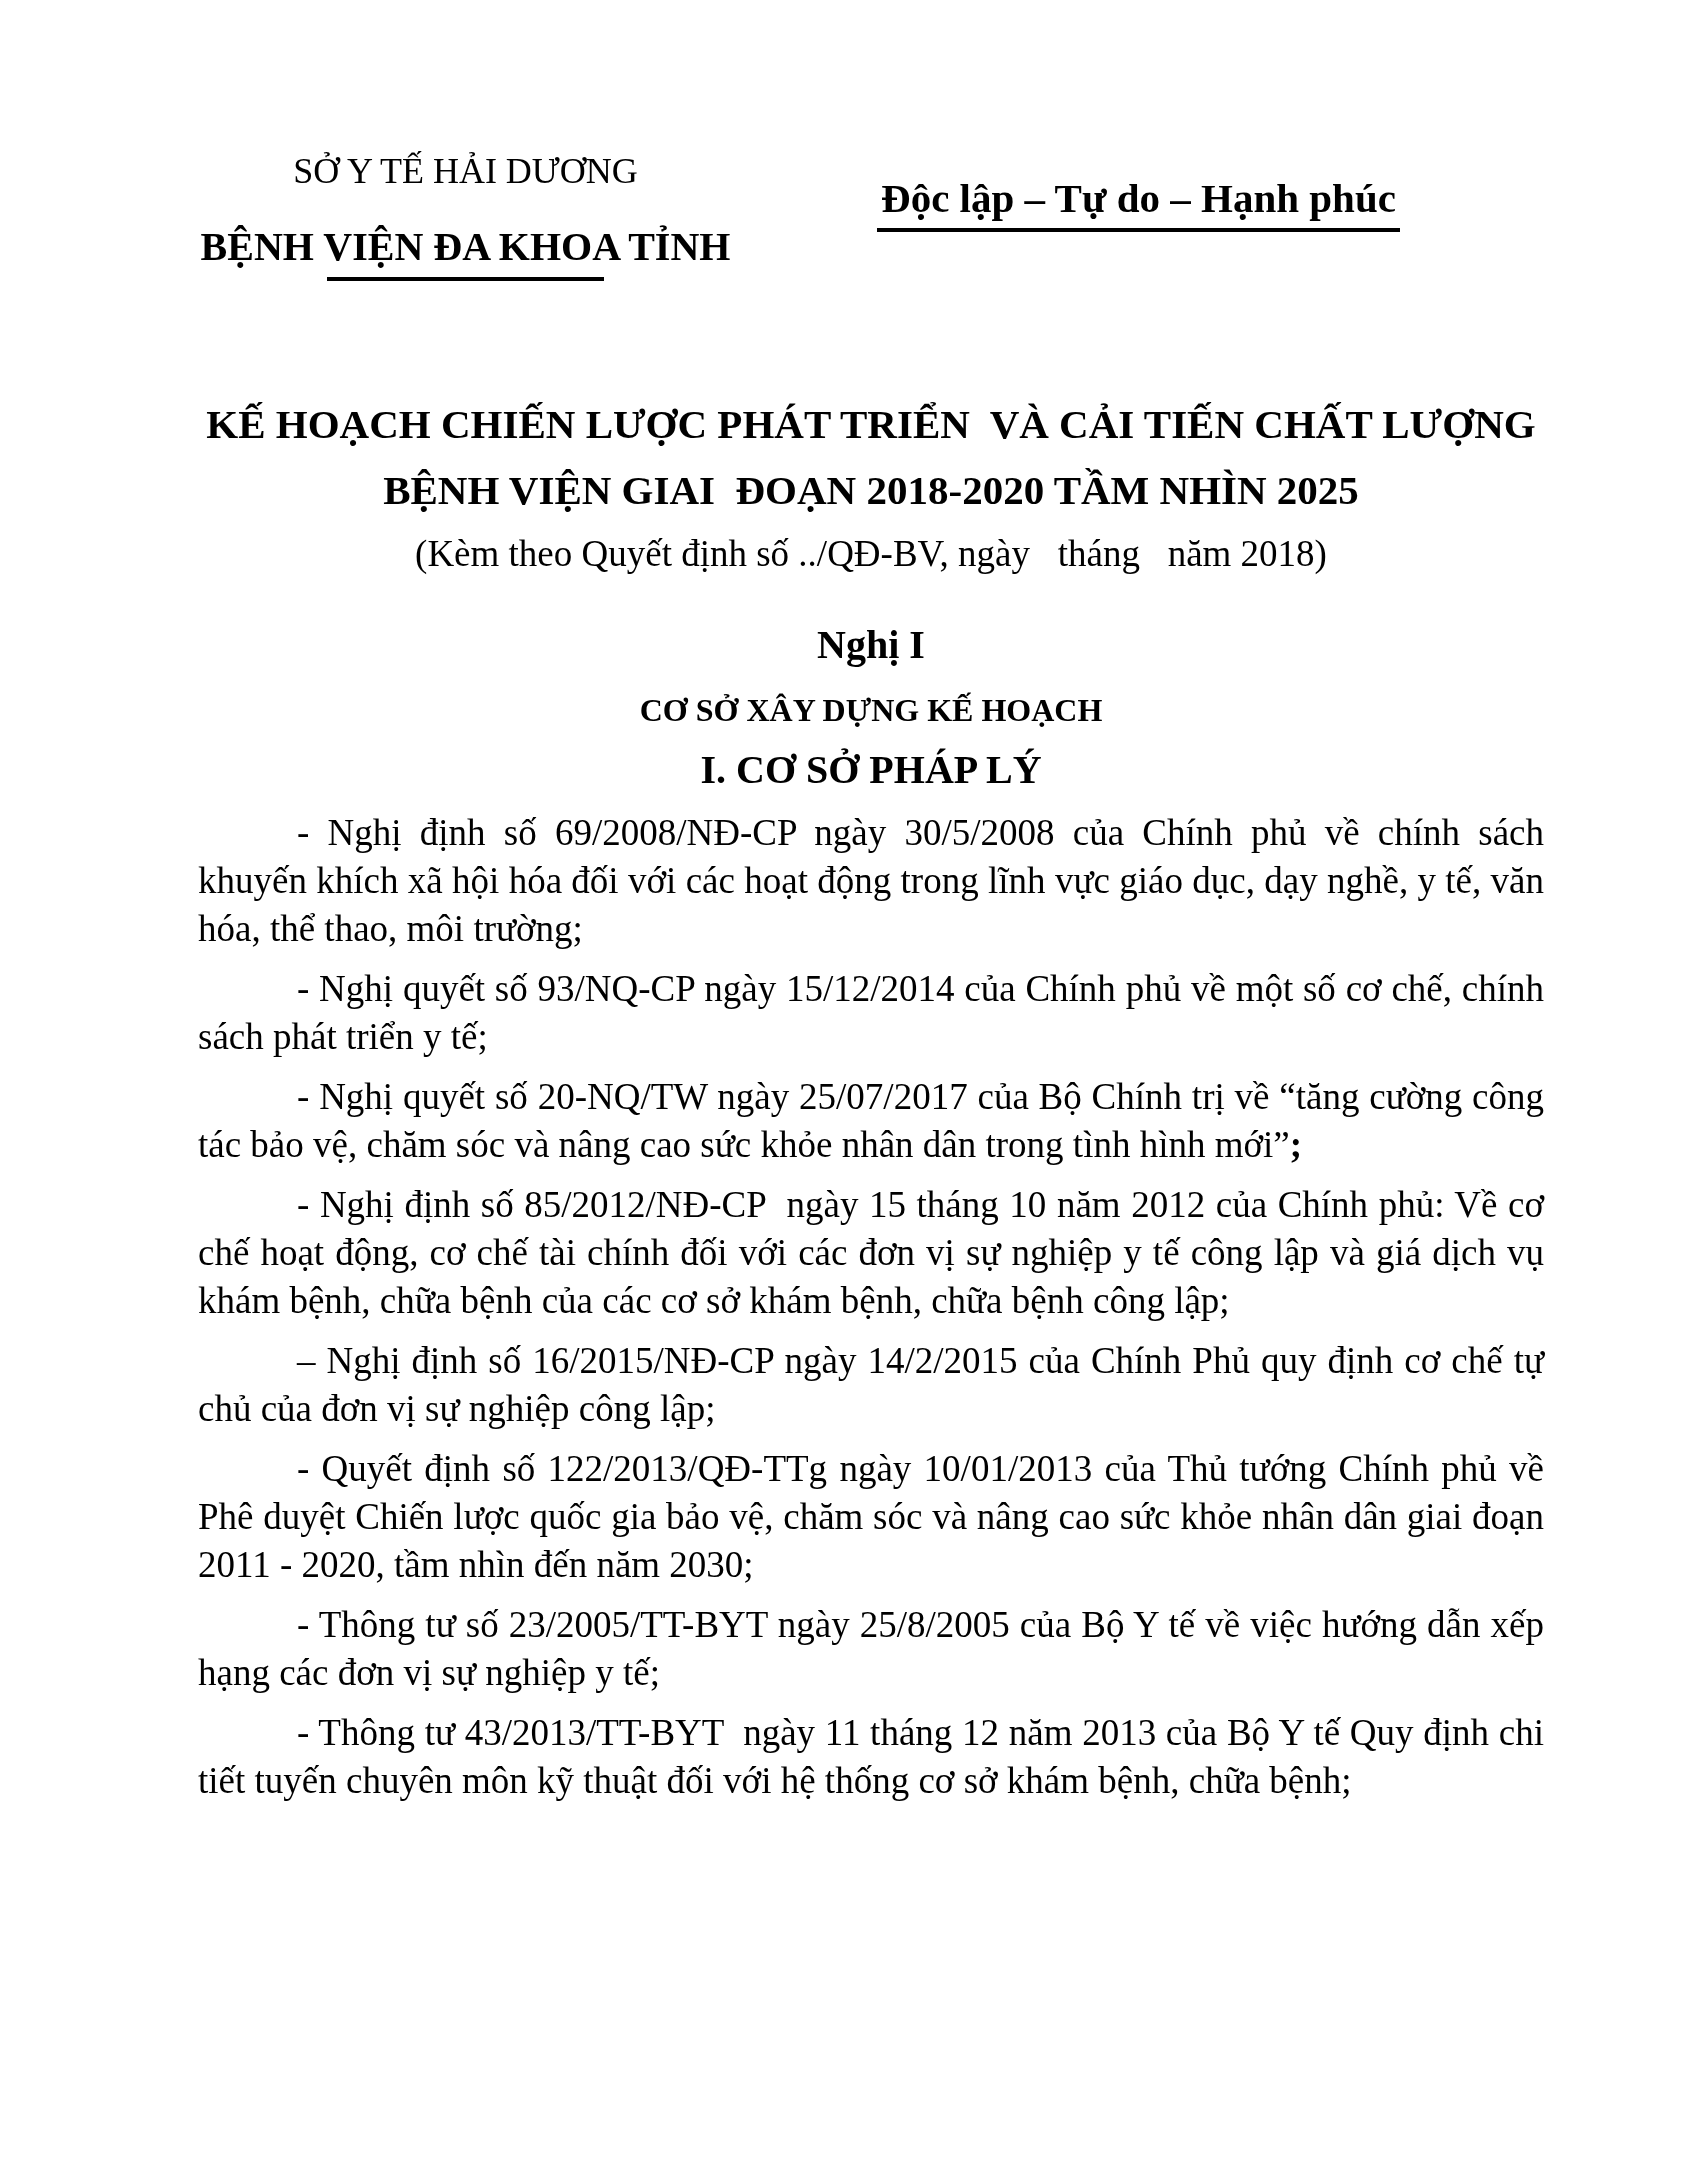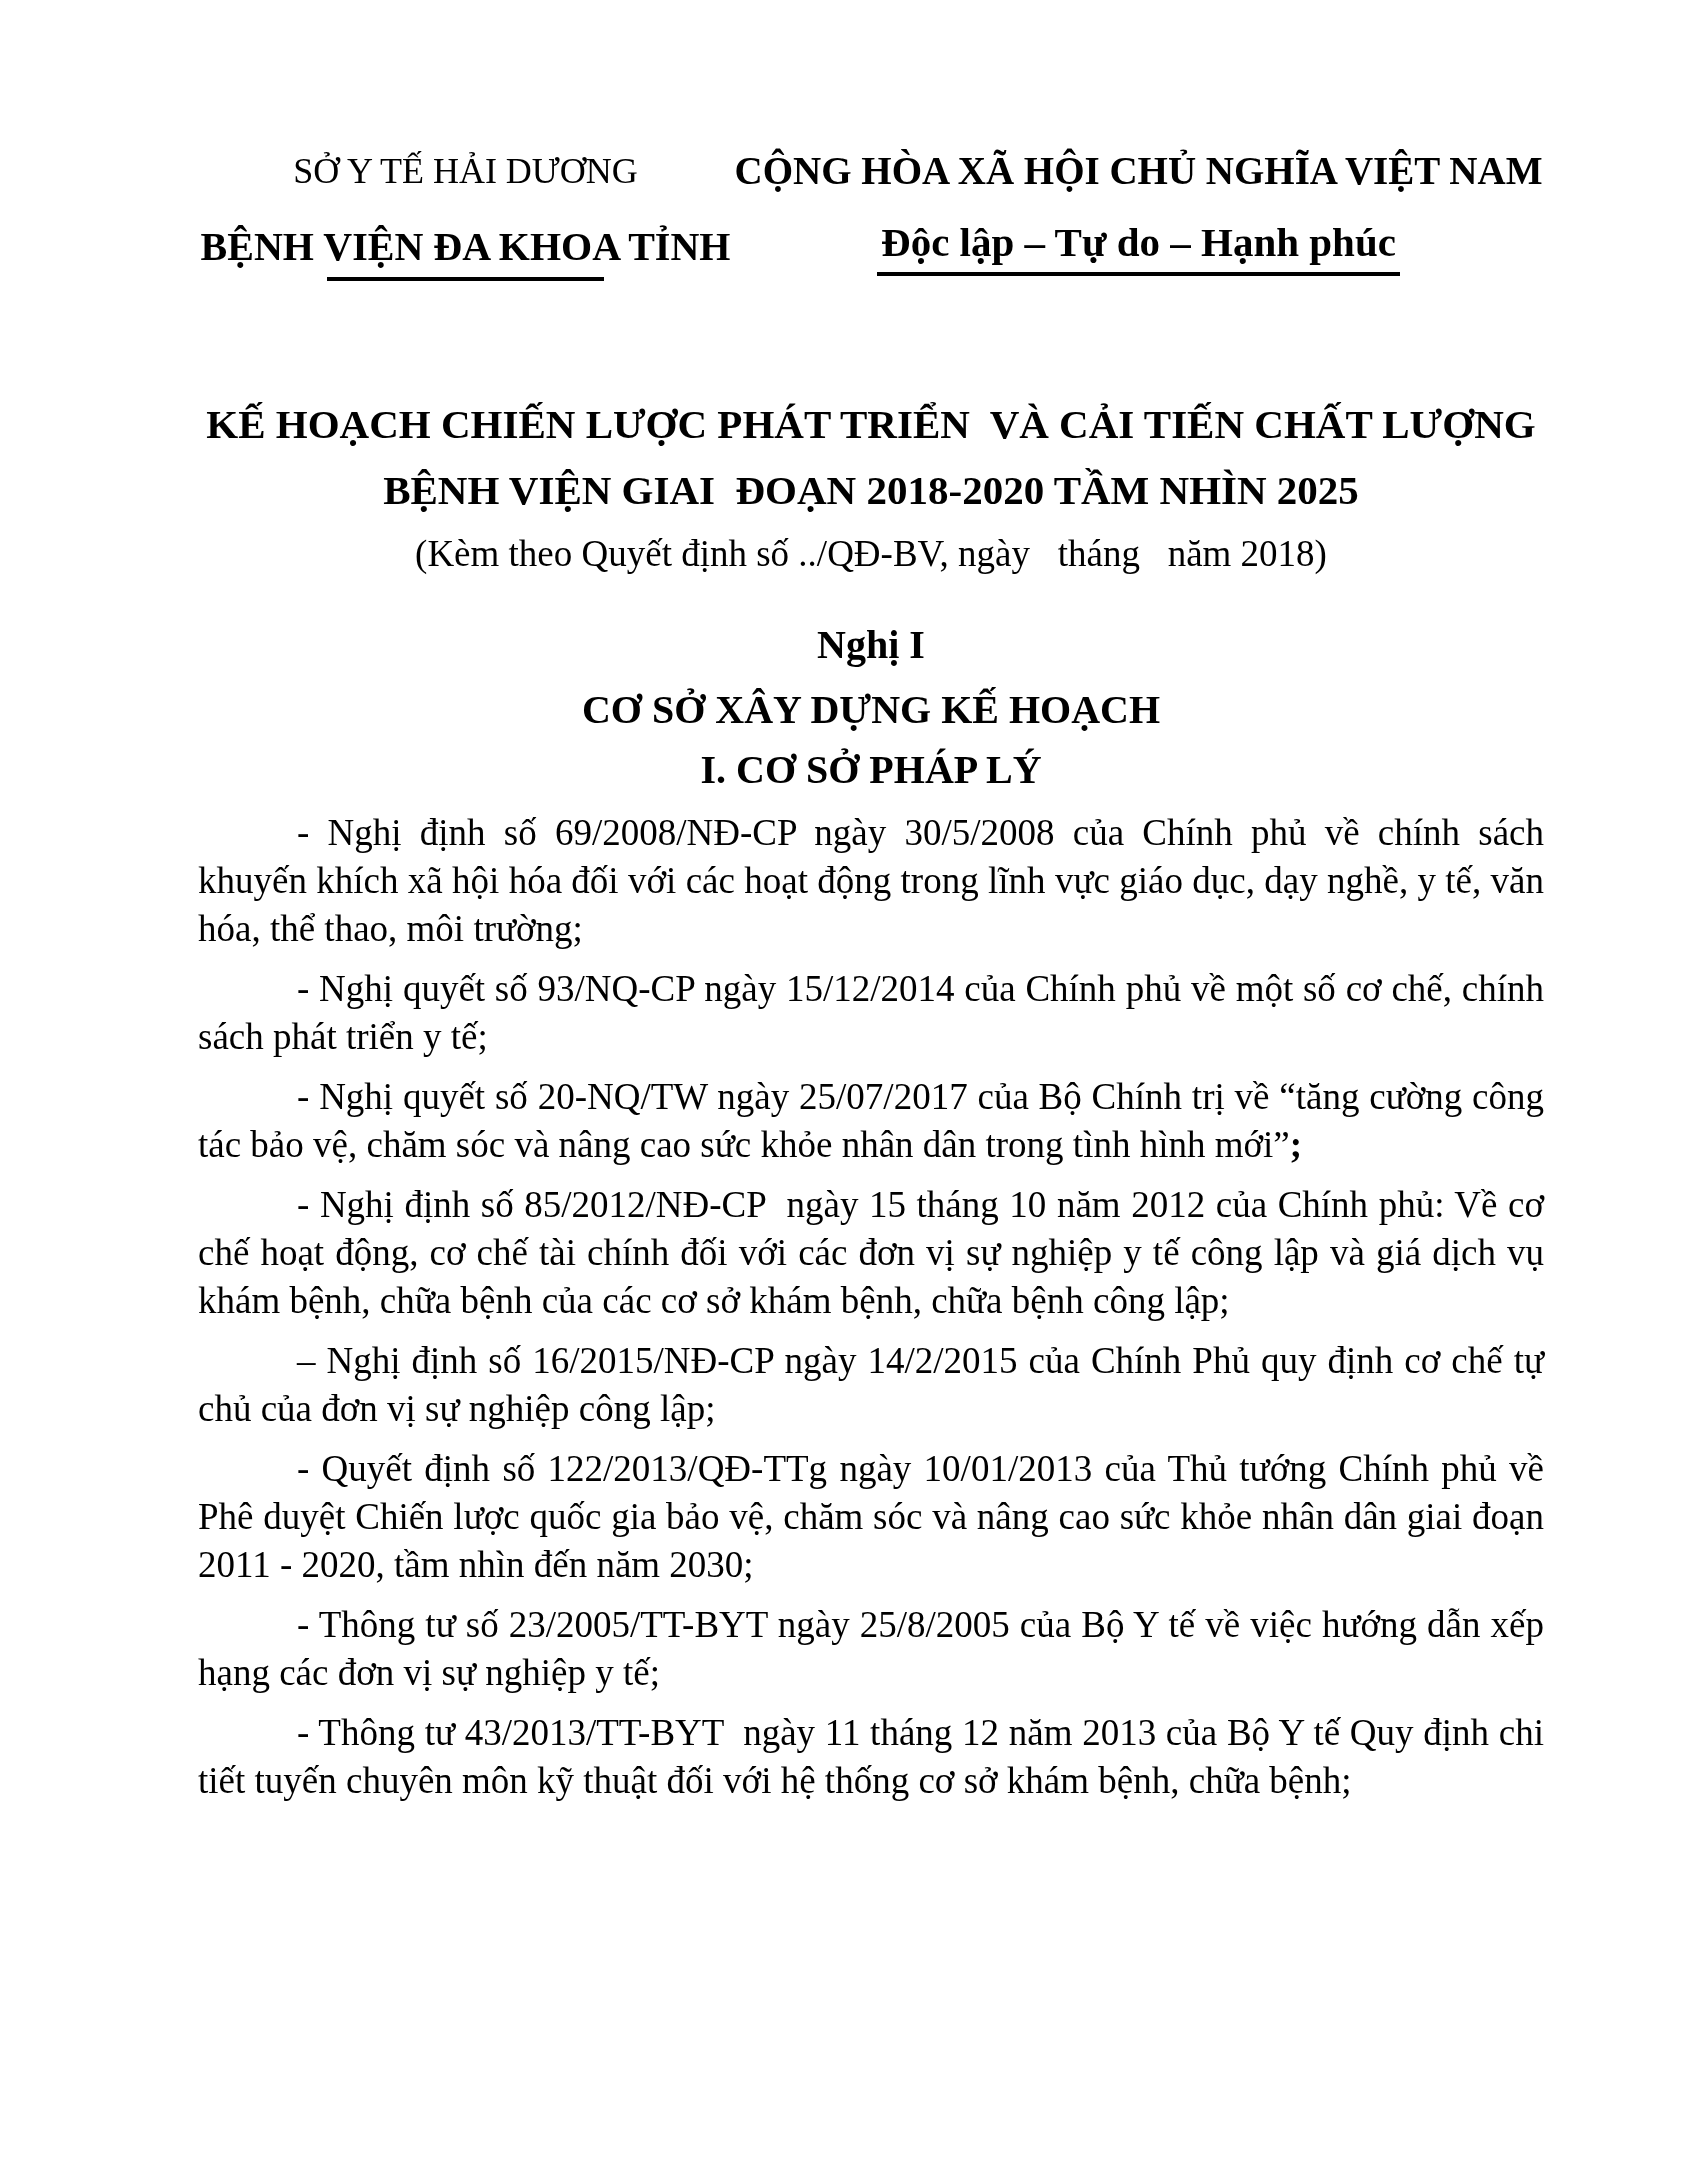--- a/index.html
+++ b/index.html
@@ -95,21 +95,21 @@
   .part-label {
     margin-top: 42px;
     text-align: center;
     font-size: 40px;
     line-height: 50px;
     font-weight: bold;
   }
   .part-heading {
     margin-top: 15px;
     text-align: center;
-    font-size: 40px;
+    font-size: 32px;
     line-height: 50px;
     font-weight: bold;
     white-space: pre-wrap;
   }
   .section-heading {
     margin-top: 10px;
     text-align: center;
     font-size: 40px;
     line-height: 50px;
     font-weight: bold;
@@ -138,21 +138,20 @@
 
 <div class="page">
 
   <header class="doc-header">
     <div class="header-left">
       <div class="org-line1">SỞ Y TẾ HẢI DƯƠNG</div>
       <div class="org-line2">BỆNH VIỆN ĐA KHOA TỈNH</div>
       <div class="org-underline"></div>
     </div>
     <div class="header-right">
-      <div class="motto-line1">CỘNG HÒA XÃ HỘI CHỦ NGHĨA VIỆT NAM</div>
       <div class="motto-line2-wrap">
         <span class="motto-line2">Độc lập – Tự do – Hạnh phúc</span>
       </div>
     </div>
   </header>
 
   <div class="title-block">
     <div class="title-line">KẾ HOẠCH CHIẾN LƯỢC PHÁT TRIỂN  VÀ CẢI TIẾN CHẤT LƯỢNG</div>
     <div class="title-line">BỆNH VIỆN GIAI  ĐOẠN 2018-2020 TẦM NHÌN 2025</div>
     <div class="subtitle">(Kèm theo Quyết định số ../QĐ-BV, ngày   tháng   năm 2018)</div>

